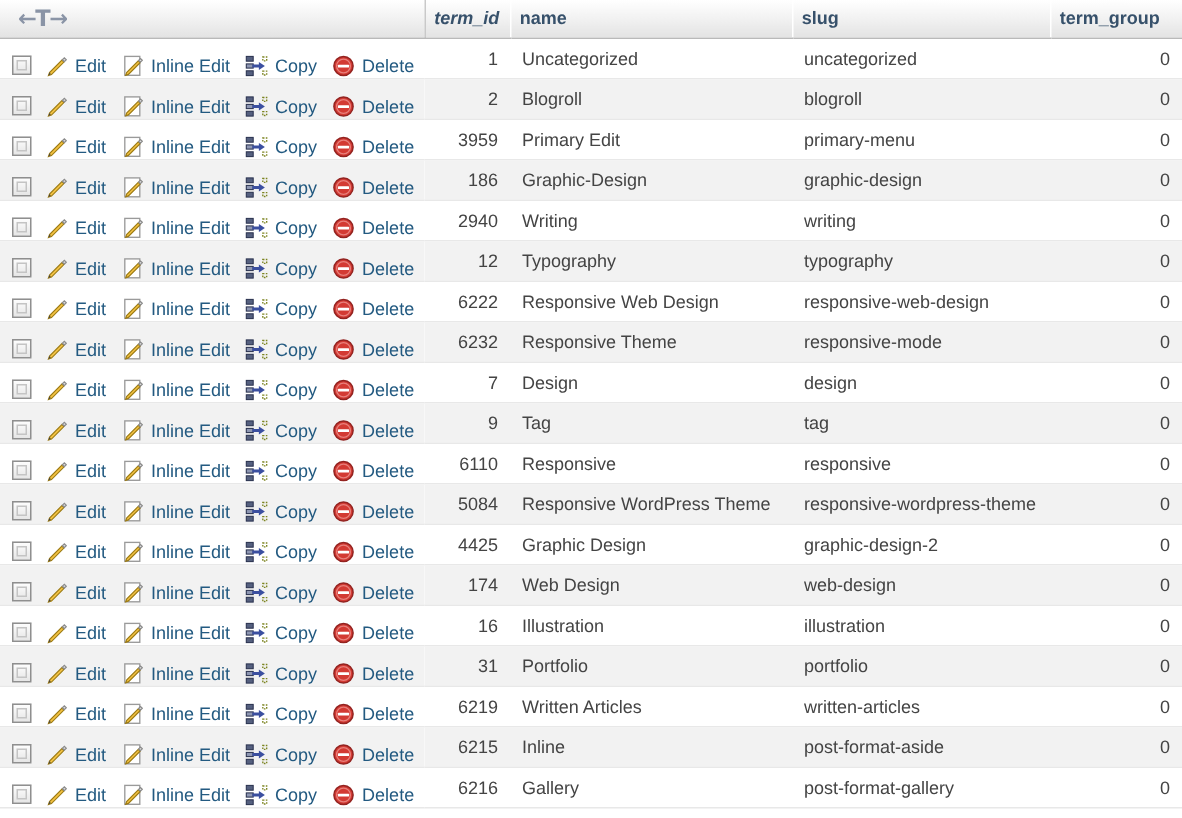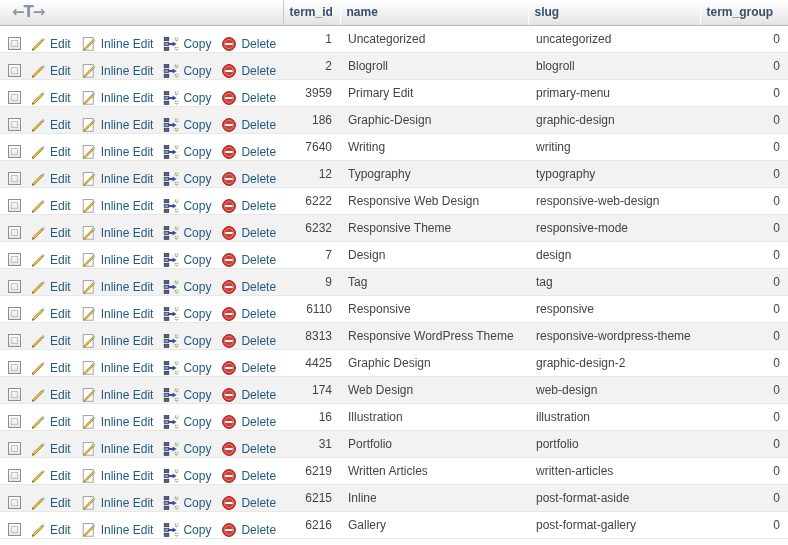--- a/index.html
+++ b/index.html
@@ -28,21 +28,21 @@
     color: #37516b;
     font-weight: bold;
     font-size: 12px;
     padding: 0 6px;
     text-align: left;
     white-space: nowrap;
     vertical-align: middle;
     height: 25px;
   }
   th.col-actions { width: 283px; border-right: 1px solid #c9c9c9; }
-  th.col-termid   { width: 57px;  text-align: left; border-left:1px solid #e8e8e8; }
+  th.col-termid   { width: 57px;  text-align: left; border-left:1px solid #e8e8e8;font-style:italic; }
   th.col-name     { width: 188px; border-left:1px solid #e8e8e8;margin-left:44px;}
   th.col-slug     { width: 172px; border-left:1px solid #e8e8e8;}
   th.col-group    { width: 88px;  border-left:1px solid #e8e8e8; border-right:none; }
 
   
   .sort-marker {
     display: inline-block;
     color: #8a94a6;
     font-size: 15px;
     letter-spacing: -1px;
@@ -351,21 +351,21 @@
               <span class="act">
                 <svg class="ico" viewBox="0 0 16 16" xmlns="http://www.w3.org/2000/svg">
     <circle cx="8" cy="8" r="6.4" fill="#d33a33" stroke="#932320" stroke-width="1"></circle>
     <circle cx="8" cy="8" r="4.6" fill="none" stroke="#e8817c" stroke-width="0.9"></circle>
     <rect x="4.3" y="7.1" width="7.4" height="1.9" rx="0.4" fill="#ffffff"></rect>
   </svg>
                 <a href="#">Delete</a>
               </span>
             </div>
           </td>
-          <td class="c-termid">7640</td>
+          <td class="c-termid">2940</td>
           <td class="c-name">Writing</td>
           <td class="c-slug">writing</td>
           <td class="c-group">0</td>
         </tr>
         <tr class="even">
           <td class="c-actions">
             <div class="actions">
               <span class="cbx"></span>
               <span class="act">
                 <svg class="ico" viewBox="0 0 16 16" xmlns="http://www.w3.org/2000/svg">
@@ -680,21 +680,21 @@
               <span class="act">
                 <svg class="ico" viewBox="0 0 16 16" xmlns="http://www.w3.org/2000/svg">
     <circle cx="8" cy="8" r="6.4" fill="#d33a33" stroke="#932320" stroke-width="1"></circle>
     <circle cx="8" cy="8" r="4.6" fill="none" stroke="#e8817c" stroke-width="0.9"></circle>
     <rect x="4.3" y="7.1" width="7.4" height="1.9" rx="0.4" fill="#ffffff"></rect>
   </svg>
                 <a href="#">Delete</a>
               </span>
             </div>
           </td>
-          <td class="c-termid">8313</td>
+          <td class="c-termid">5084</td>
           <td class="c-name">Responsive WordPress Theme</td>
           <td class="c-slug">responsive-wordpress-theme</td>
           <td class="c-group">0</td>
         </tr>
         <tr class="odd">
           <td class="c-actions">
             <div class="actions">
               <span class="cbx"></span>
               <span class="act">
                 <svg class="ico" viewBox="0 0 16 16" xmlns="http://www.w3.org/2000/svg">

